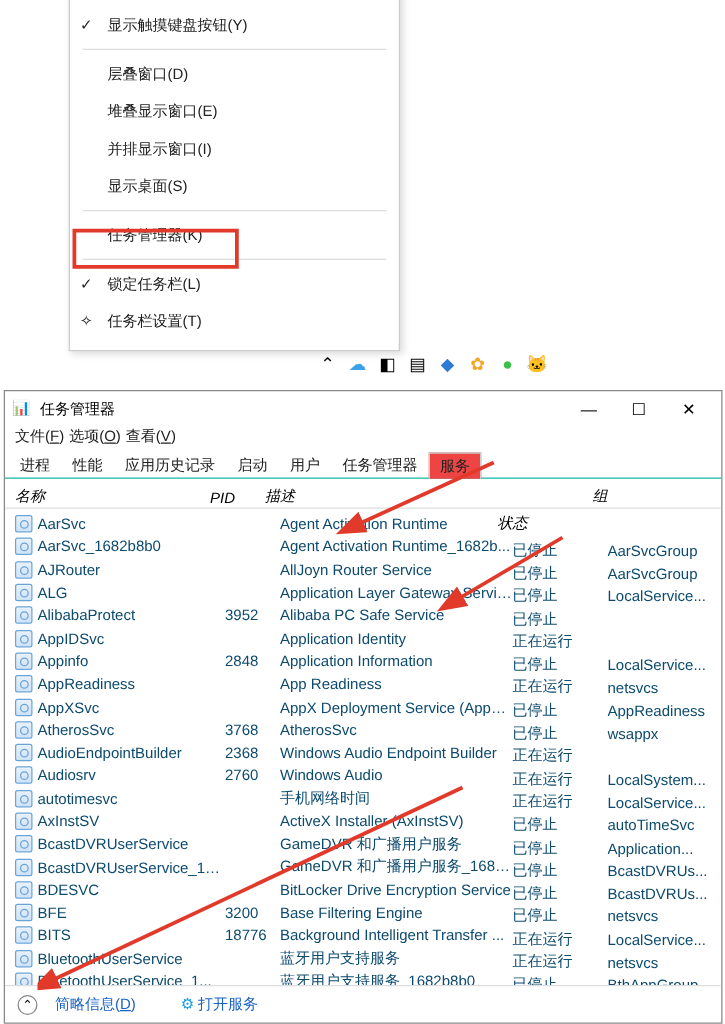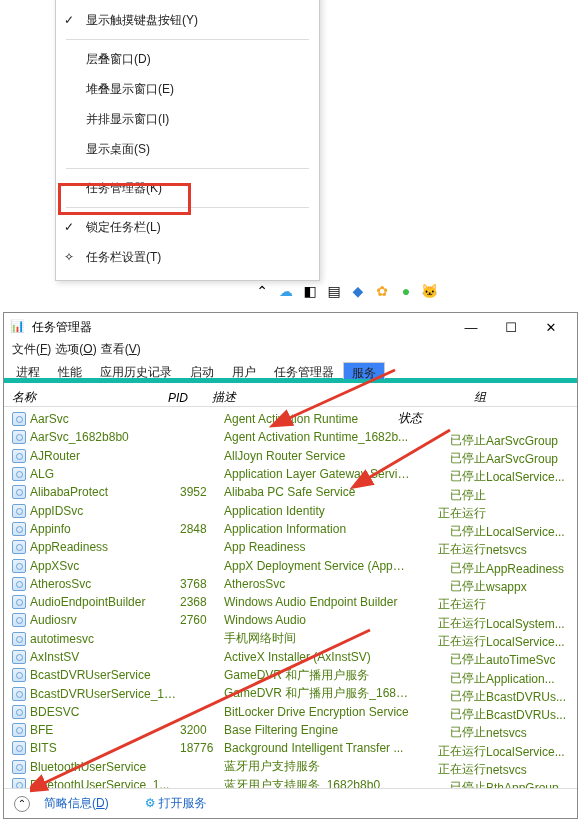--- a/index.html
+++ b/index.html
@@ -17,33 +17,33 @@
 .tray span { width:16px; height:16px; display:flex; align-items:center; justify-content:center; font-size:14px; }
 
 
 .tm { position:absolute; left:3px; top:312px; width:575px; height:507px; background:#fff; border:1px solid #888; display:flex; flex-direction:column; }
 .titlebar { height:28px; display:flex; align-items:center; padding:0 6px; }
 .titlebar .ticon { width:16px; height:16px; margin-right:6px; }
 .titlebar .tspacer { flex:1; }
 .titlebar .tbtn { width:40px; height:26px; display:flex; align-items:center; justify-content:center; font-size:13px; }
 .menubar { height:20px; display:flex; gap:4px; padding:0 8px; color:#222; }
 .menubar span u { text-decoration:underline; }
-.tabs { display:flex; border-bottom:5px solid #14b8a6; padding-left:3px; height:22px; }
+.tabs { display:flex; border-bottom:1px solid #14b8a6; padding-left:3px; height:22px; }
 .tab { padding:2px 8px; border:1px solid transparent; border-bottom:none; color:#222; }
-.tab.active { border-color:#ccc; background:#3b82f6; position:relative; top:1px; }
+.tab.active { border-color:#ccc; background:#ef4444; position:relative; top:1px; }
 
 .cols { display:flex; height:20px; border-bottom:1px solid #ddd; align-items:center; padding:6px 0 4px 8px; color:#000; margin-top:4px;font-style:italic; }
 .c-name { width:156px; } .c-pid { width:44px; } .c-desc{ width:186px; } .c-stat{ width:76px;margin-top:42px; } .c-grp{ flex:1; }
 
 .rows { flex:1; overflow:hidden; padding-top:3px; }
-.svc { display:flex; align-items:center; height:18.3px; padding-left:8px; color:#4d7c0f; }
+.svc { display:flex; align-items:center; height:18.3px; padding-left:8px; color:#0c4a6e; }
 .svc .ic { width:14px; height:14px; margin-right:4px; border:1px solid #6aa3d8; border-radius:2px; background:linear-gradient(#e8f1fb,#cfe3f7); position:relative; }
 .svc .ic:after{content:"";position:absolute;left:3px;top:3px;width:5px;height:5px;border:1px solid #6aa3d8;border-radius:50%}
 .svc .c-name{ width:150px; overflow:hidden; white-space:nowrap; text-overflow:ellipsis; }
-.svc .c-pid{ width:44px;} .svc .c-desc{ width:186px; overflow:hidden; white-space:nowrap; text-overflow:ellipsis;} .svc .c-stat{width:76px;text-align:right;} .svc .c-grp{flex:1;overflow:hidden;white-space:nowrap;text-overflow:ellipsis;margin-top:43px;}
+.svc .c-pid{ width:44px;} .svc .c-desc{ width:186px; overflow:hidden; white-space:nowrap; text-overflow:ellipsis;} .svc .c-stat{width:76px;} .svc .c-grp{flex:1;overflow:hidden;white-space:nowrap;text-overflow:ellipsis;margin-top:43px;}
 
 .footer { height:30px; border-top:1px solid #ddd; display:flex; align-items:center; padding:0 10px; gap:14px; }
 .footer .chev { width:16px;height:16px;border:1px solid #888;border-radius:50%;display:flex;align-items:center;justify-content:center;font-size:10px;}
 .footer a { color:#1a63c6; text-decoration:none; }
 .footer .oico{color:#1a9be0;margin-right:3px;}
 
 
 svg.arrow{position:absolute;pointer-events:none;}
 </style>
 </head>

